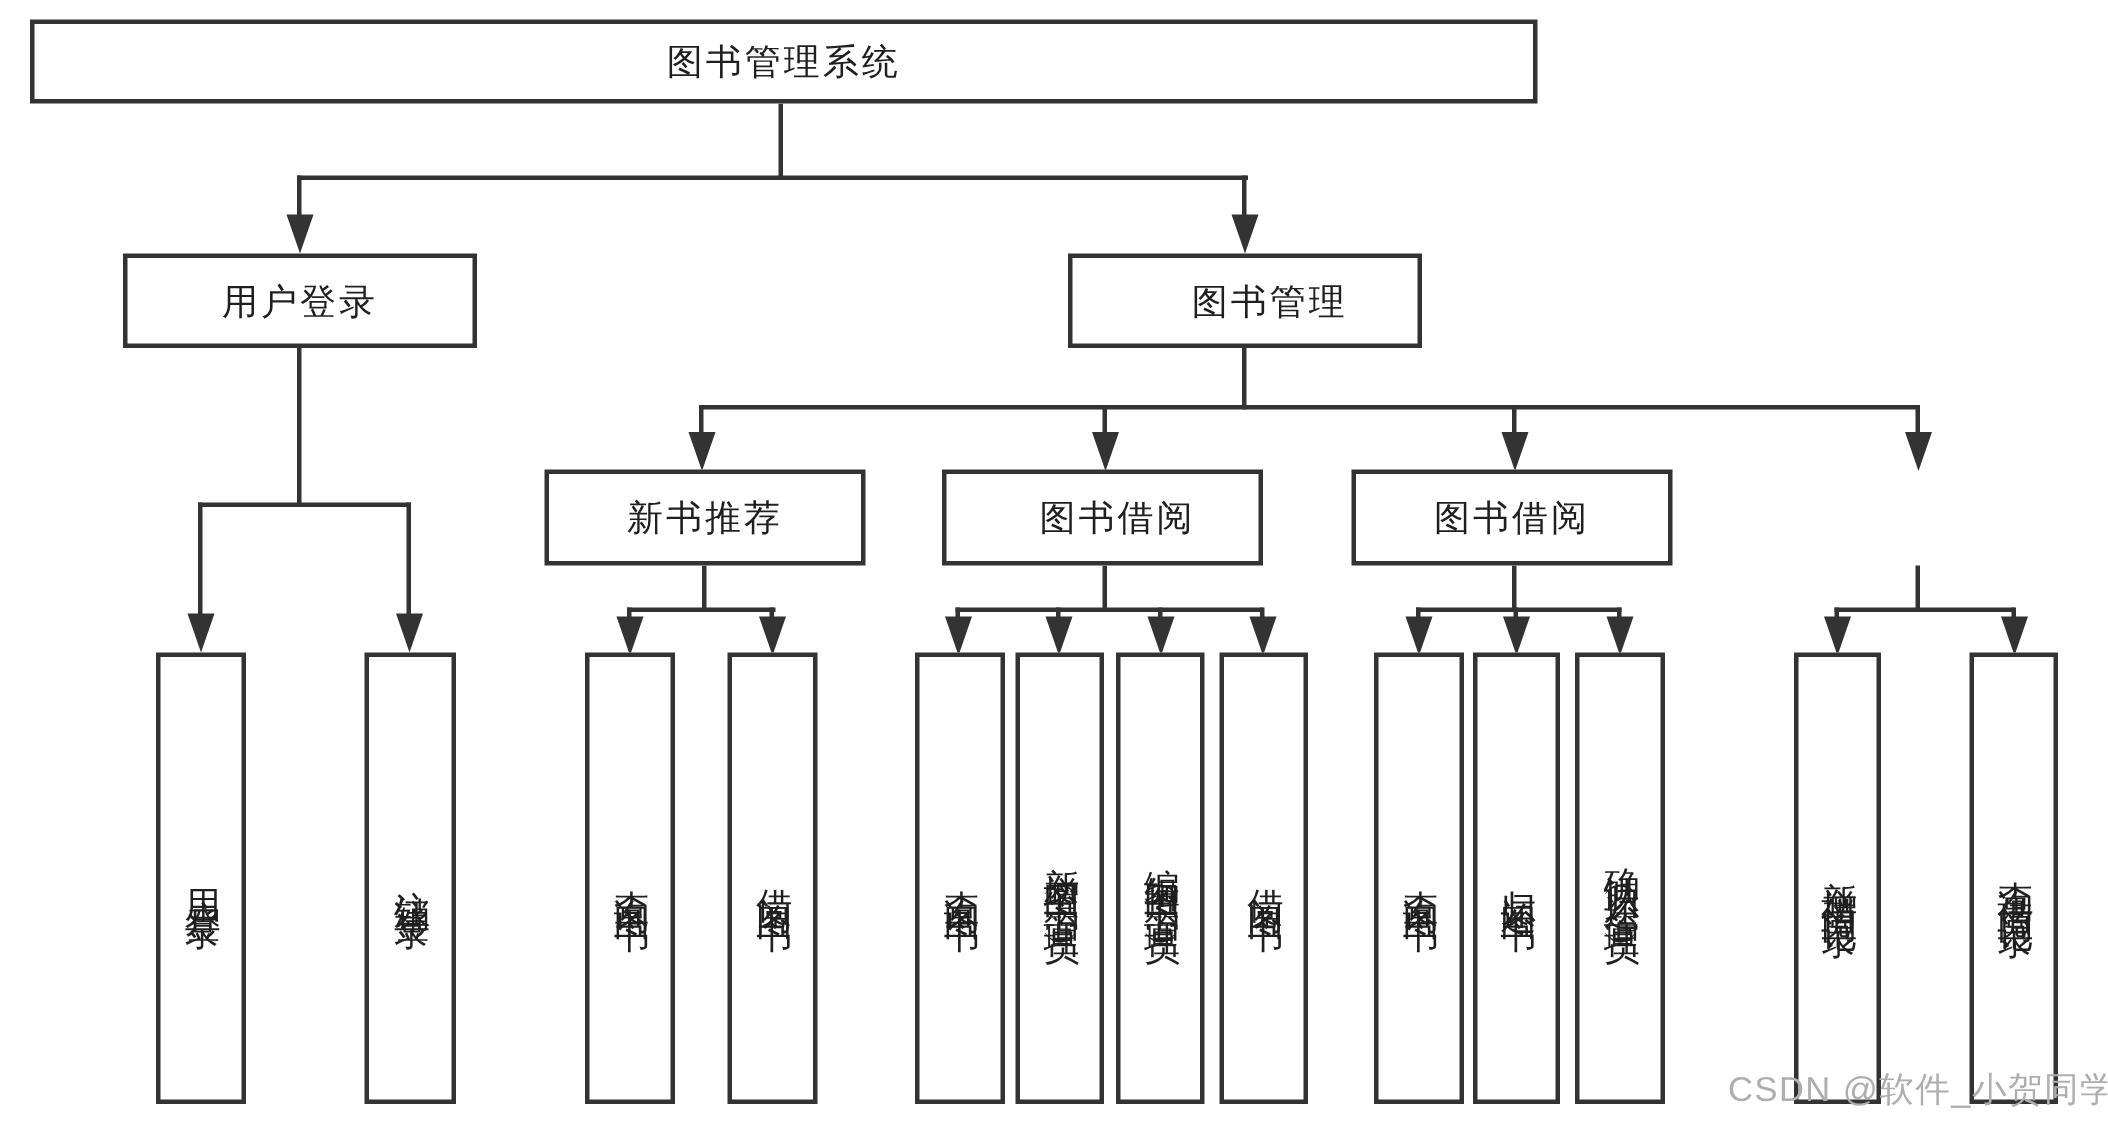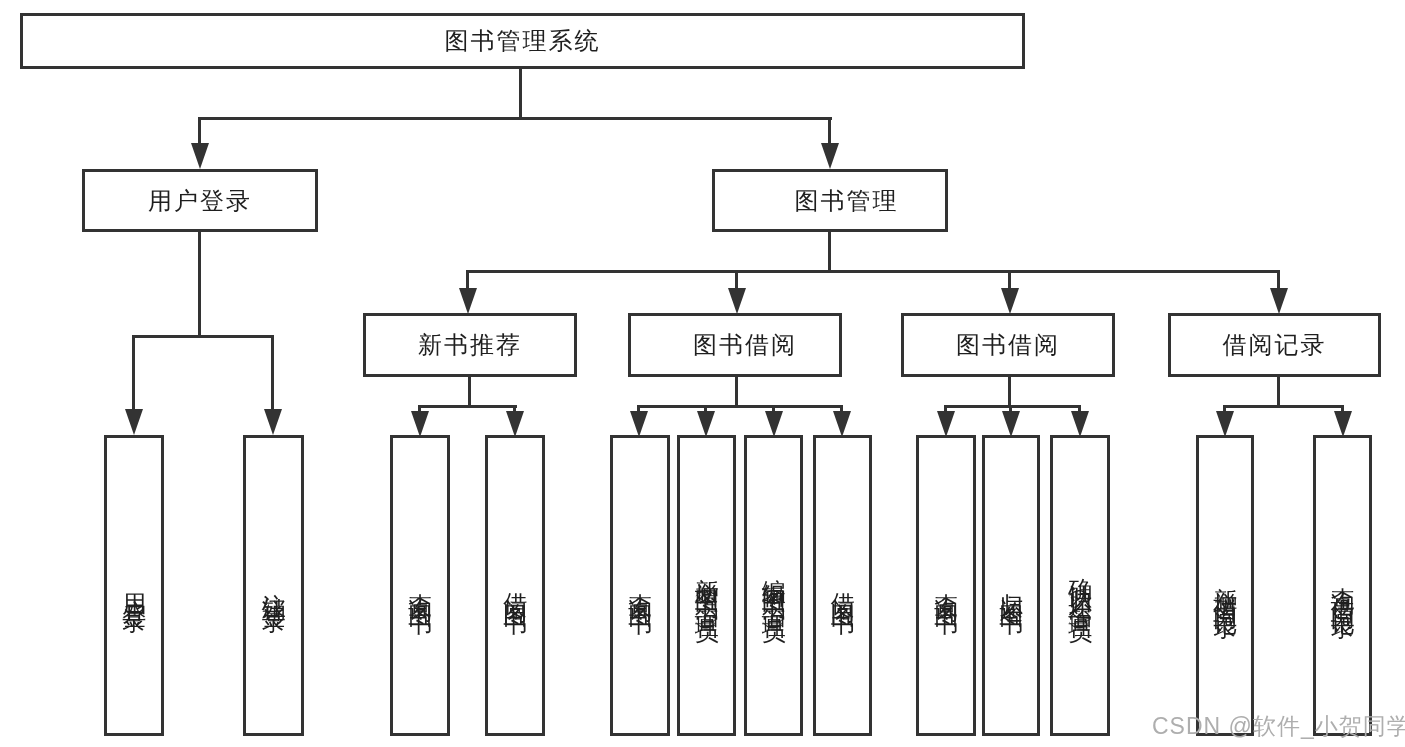--- a/index.html
+++ b/index.html
@@ -76,23 +76,20 @@
   </div>
 
   <div class="box" style="left:363px;top:313px;width:214px;height:64px;">
     <span>新书推荐</span>
   </div>
   <div class="box" style="left:628px;top:313px;width:214px;height:64px;padding-left:20px;">
     <span>图书借阅</span>
   </div>
   <div class="box" style="left:901px;top:313px;width:214px;height:64px;">
     <span>图书借阅</span>
-  </div>
-  <div class="box" style="left:1168px;top:313px;width:213px;height:64px;">
-    <span>借阅记录</span>
   </div>
 
   <div class="box" style="left:104px;top:435px;width:60px;height:301px;">
     <span class="vtext">用户登录</span>
   </div>
   <div class="box" style="left:243px;top:435px;width:61px;height:301px;">
     <span class="vtext">注销登录</span>
   </div>
 
   <div class="box" style="left:390px;top:435px;width:60px;height:301px;">

